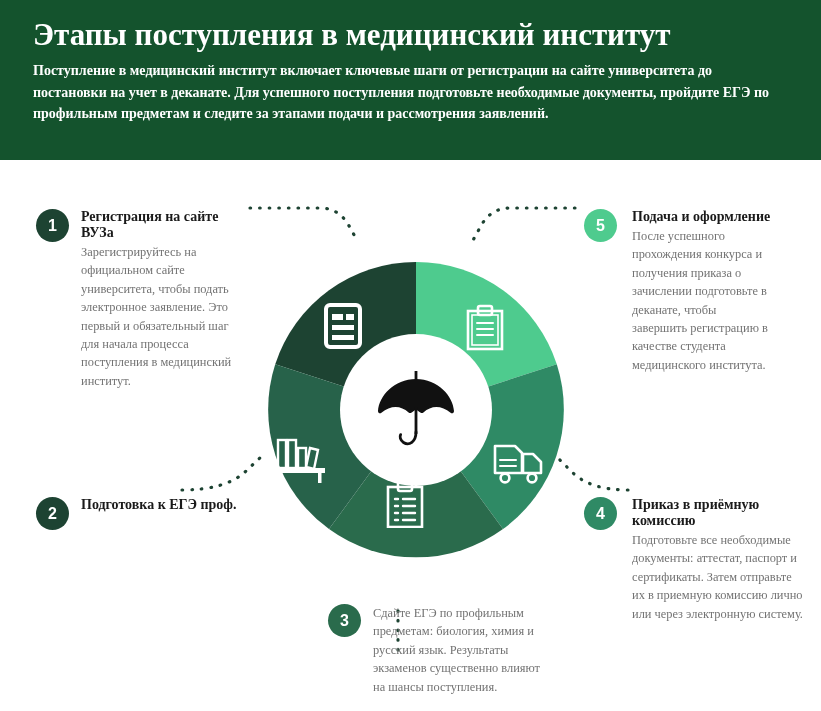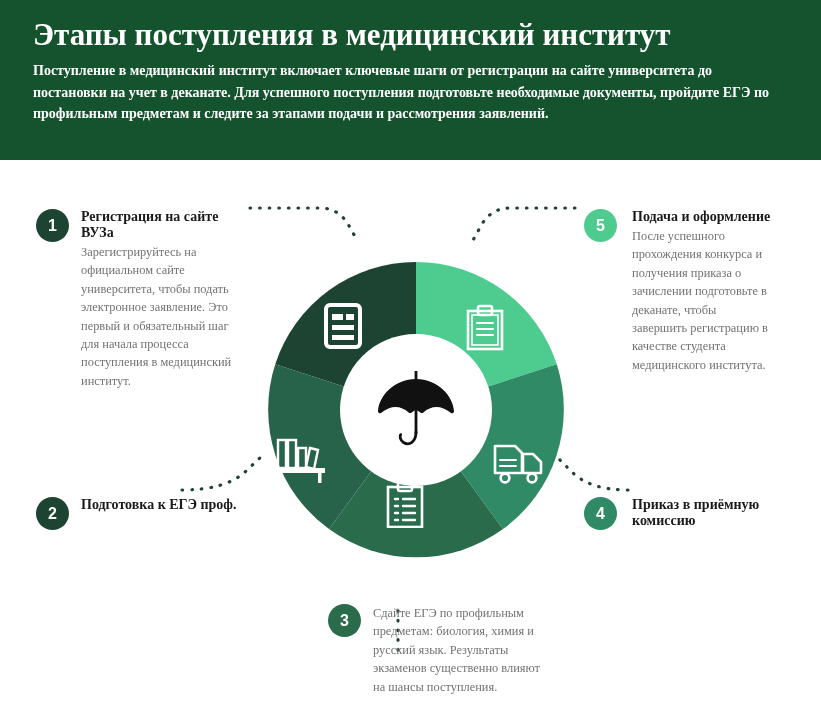--- a/index.html
+++ b/index.html
@@ -179,20 +179,21 @@
     <div class="badge" style="background:#2a6b4c">3</div>
     <div class="step-body">
       <p class="step-text">Сдайте ЕГЭ по профильным предметам: биология, химия и русский язык. Результаты экзаменов существенно влияют на шансы поступления.</p>
     </div>
   </div>
 
   <div class="step step-right" id="step-4">
     <div class="badge" style="background:#2f8a65">4</div>
     <div class="step-body">
       <p class="step-title">Приказ в приёмную комиссию</p>
+      <p class="step-text">Подготовьте все необходимые документы: аттестат, паспорт и сертификаты. Затем отправьте их в приемную комиссию лично или через электронную систему.</p>
     </div>
   </div>
 
   <div class="step step-right" id="step-5">
     <div class="badge" style="background:#4ecb8e">5</div>
     <div class="step-body">
       <p class="step-title">Подача и оформление</p>
       <p class="step-text">После успешного прохождения конкурса и получения приказа о зачислении подготовьте в деканате, чтобы завершить регистрацию в качестве студента медицинского института.</p>
     </div>
   </div>

